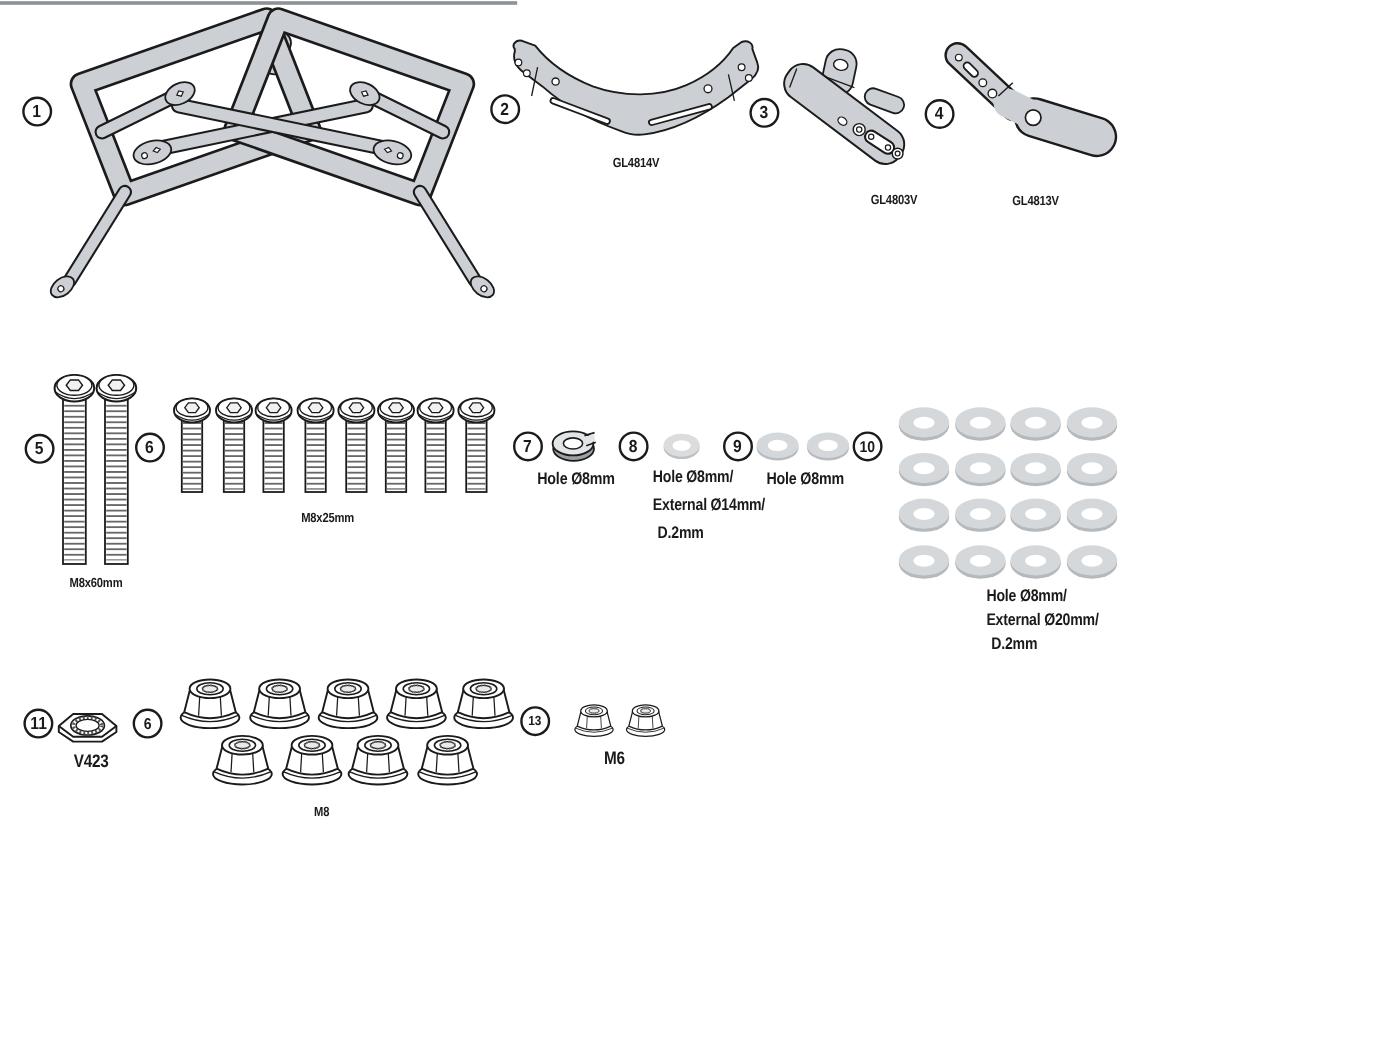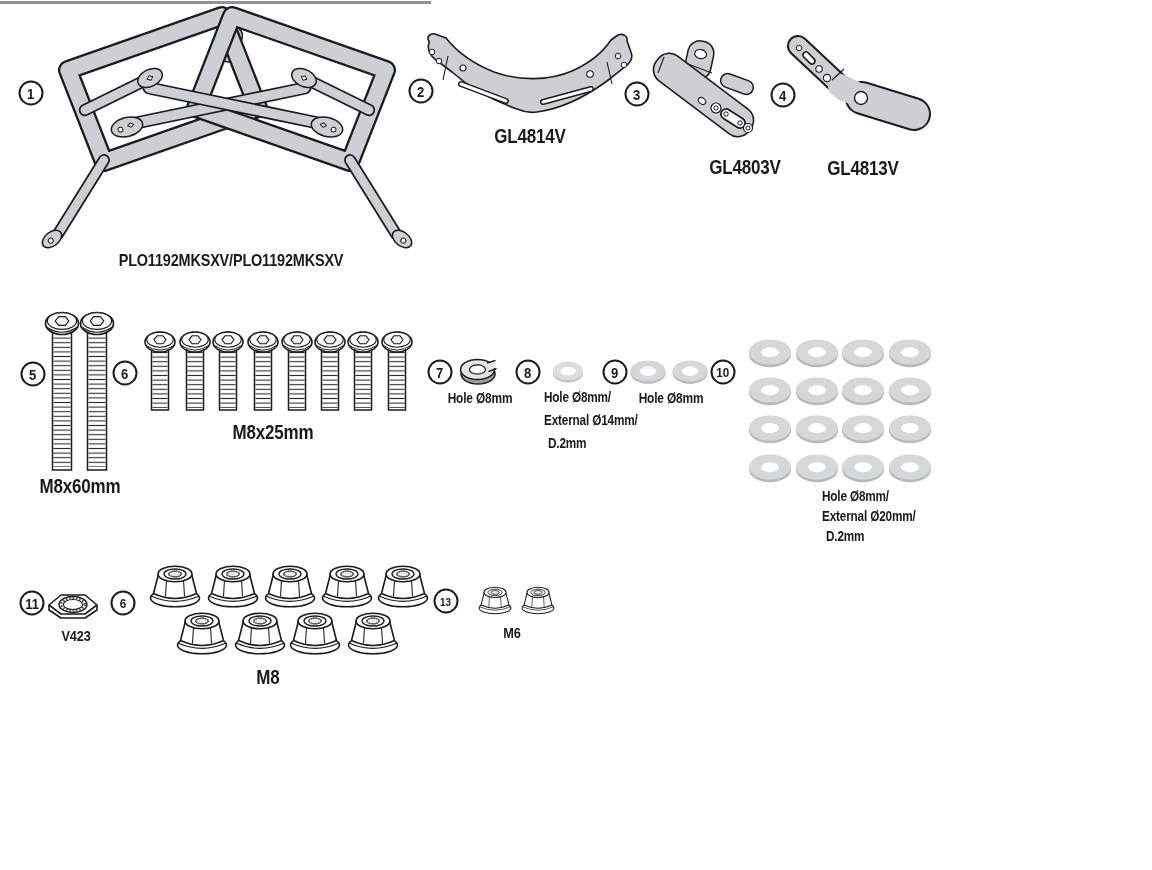--- a/index.html
+++ b/index.html
@@ -9,21 +9,21 @@
   }
   .topline { position:absolute; left:0; top:1px; width:431px; height:3px; background:#8c9296; }
   .circ {
     position:absolute; width:25px; height:25px; box-sizing:border-box;
     border:2.4px solid #1b1b1b; border-radius:50%; background:#fff;
     display:flex; align-items:center; justify-content:center;
     font-weight:700; font-size:14.5px; transform:translate(-50%,-50%);
   }
   .circ > span { display:inline-block; transform:scaleX(0.9); }
   .lbl {
-    position:absolute; white-space:nowrap; font-weight:700; font-size:20px;
+    position:absolute; white-space:nowrap; font-weight:700; font-size:11px;
     transform:translate(-50%,-50%); letter-spacing:-0.2px;
   }
   .lbl > span { display:inline-block; transform:scaleX(0.85); }
   .lblL {
     position:absolute; white-space:nowrap; font-weight:700; font-size:14px;
     letter-spacing:-0.2px;
     margin-left:17px;
   }
   .lblL > span { display:inline-block; transform:scaleX(0.84); transform-origin:left center; }
   .sm { font-size:14px; }
@@ -315,21 +315,20 @@
   <div class="circ" style="left:32px; top:603px;">
       <span>11</span>
     </div>
   <div class="circ" style="left:123px; top:603px; font-size:13px;">
       <span>6</span>
     </div>
   <div class="circ" style="left:446px; top:601px; font-size:11px;">
       <span>13</span>
     </div>
 
-  <div class="lbl lg" style="left:231px; top:261px;"><span>PLO1192MKSXV/PLO1192MKSXV</span></div>
   <div class="lbl" style="left:530px; top:136px;"><span>GL4814V</span></div>
   <div class="lbl" style="left:709px; top:167px;margin-left:36px;"><span>GL4803V</span></div>
   <div class="lbl" style="left:863px; top:168px;"><span>GL4813V</span></div>
   <div class="lbl" style="left:80px;  top:486px;"><span>M8x60mm</span></div>
   <div class="lbl" style="left:273px; top:432px;"><span>M8x25mm</span></div>
   <div class="lbl sm" style="left:480px; top:398px;"><span>Hole Ø8mm</span></div>
   <div class="lbl sm" style="left:671px; top:398px;"><span>Hole Ø8mm</span></div>
   <div class="lbl md" style="left:76px;  top:635px;"><span>V423</span></div>
   <div class="lbl" style="left:268px; top:677px;"><span>M8</span></div>
   <div class="lbl md" style="left:512px; top:632px;"><span>M6</span></div>

